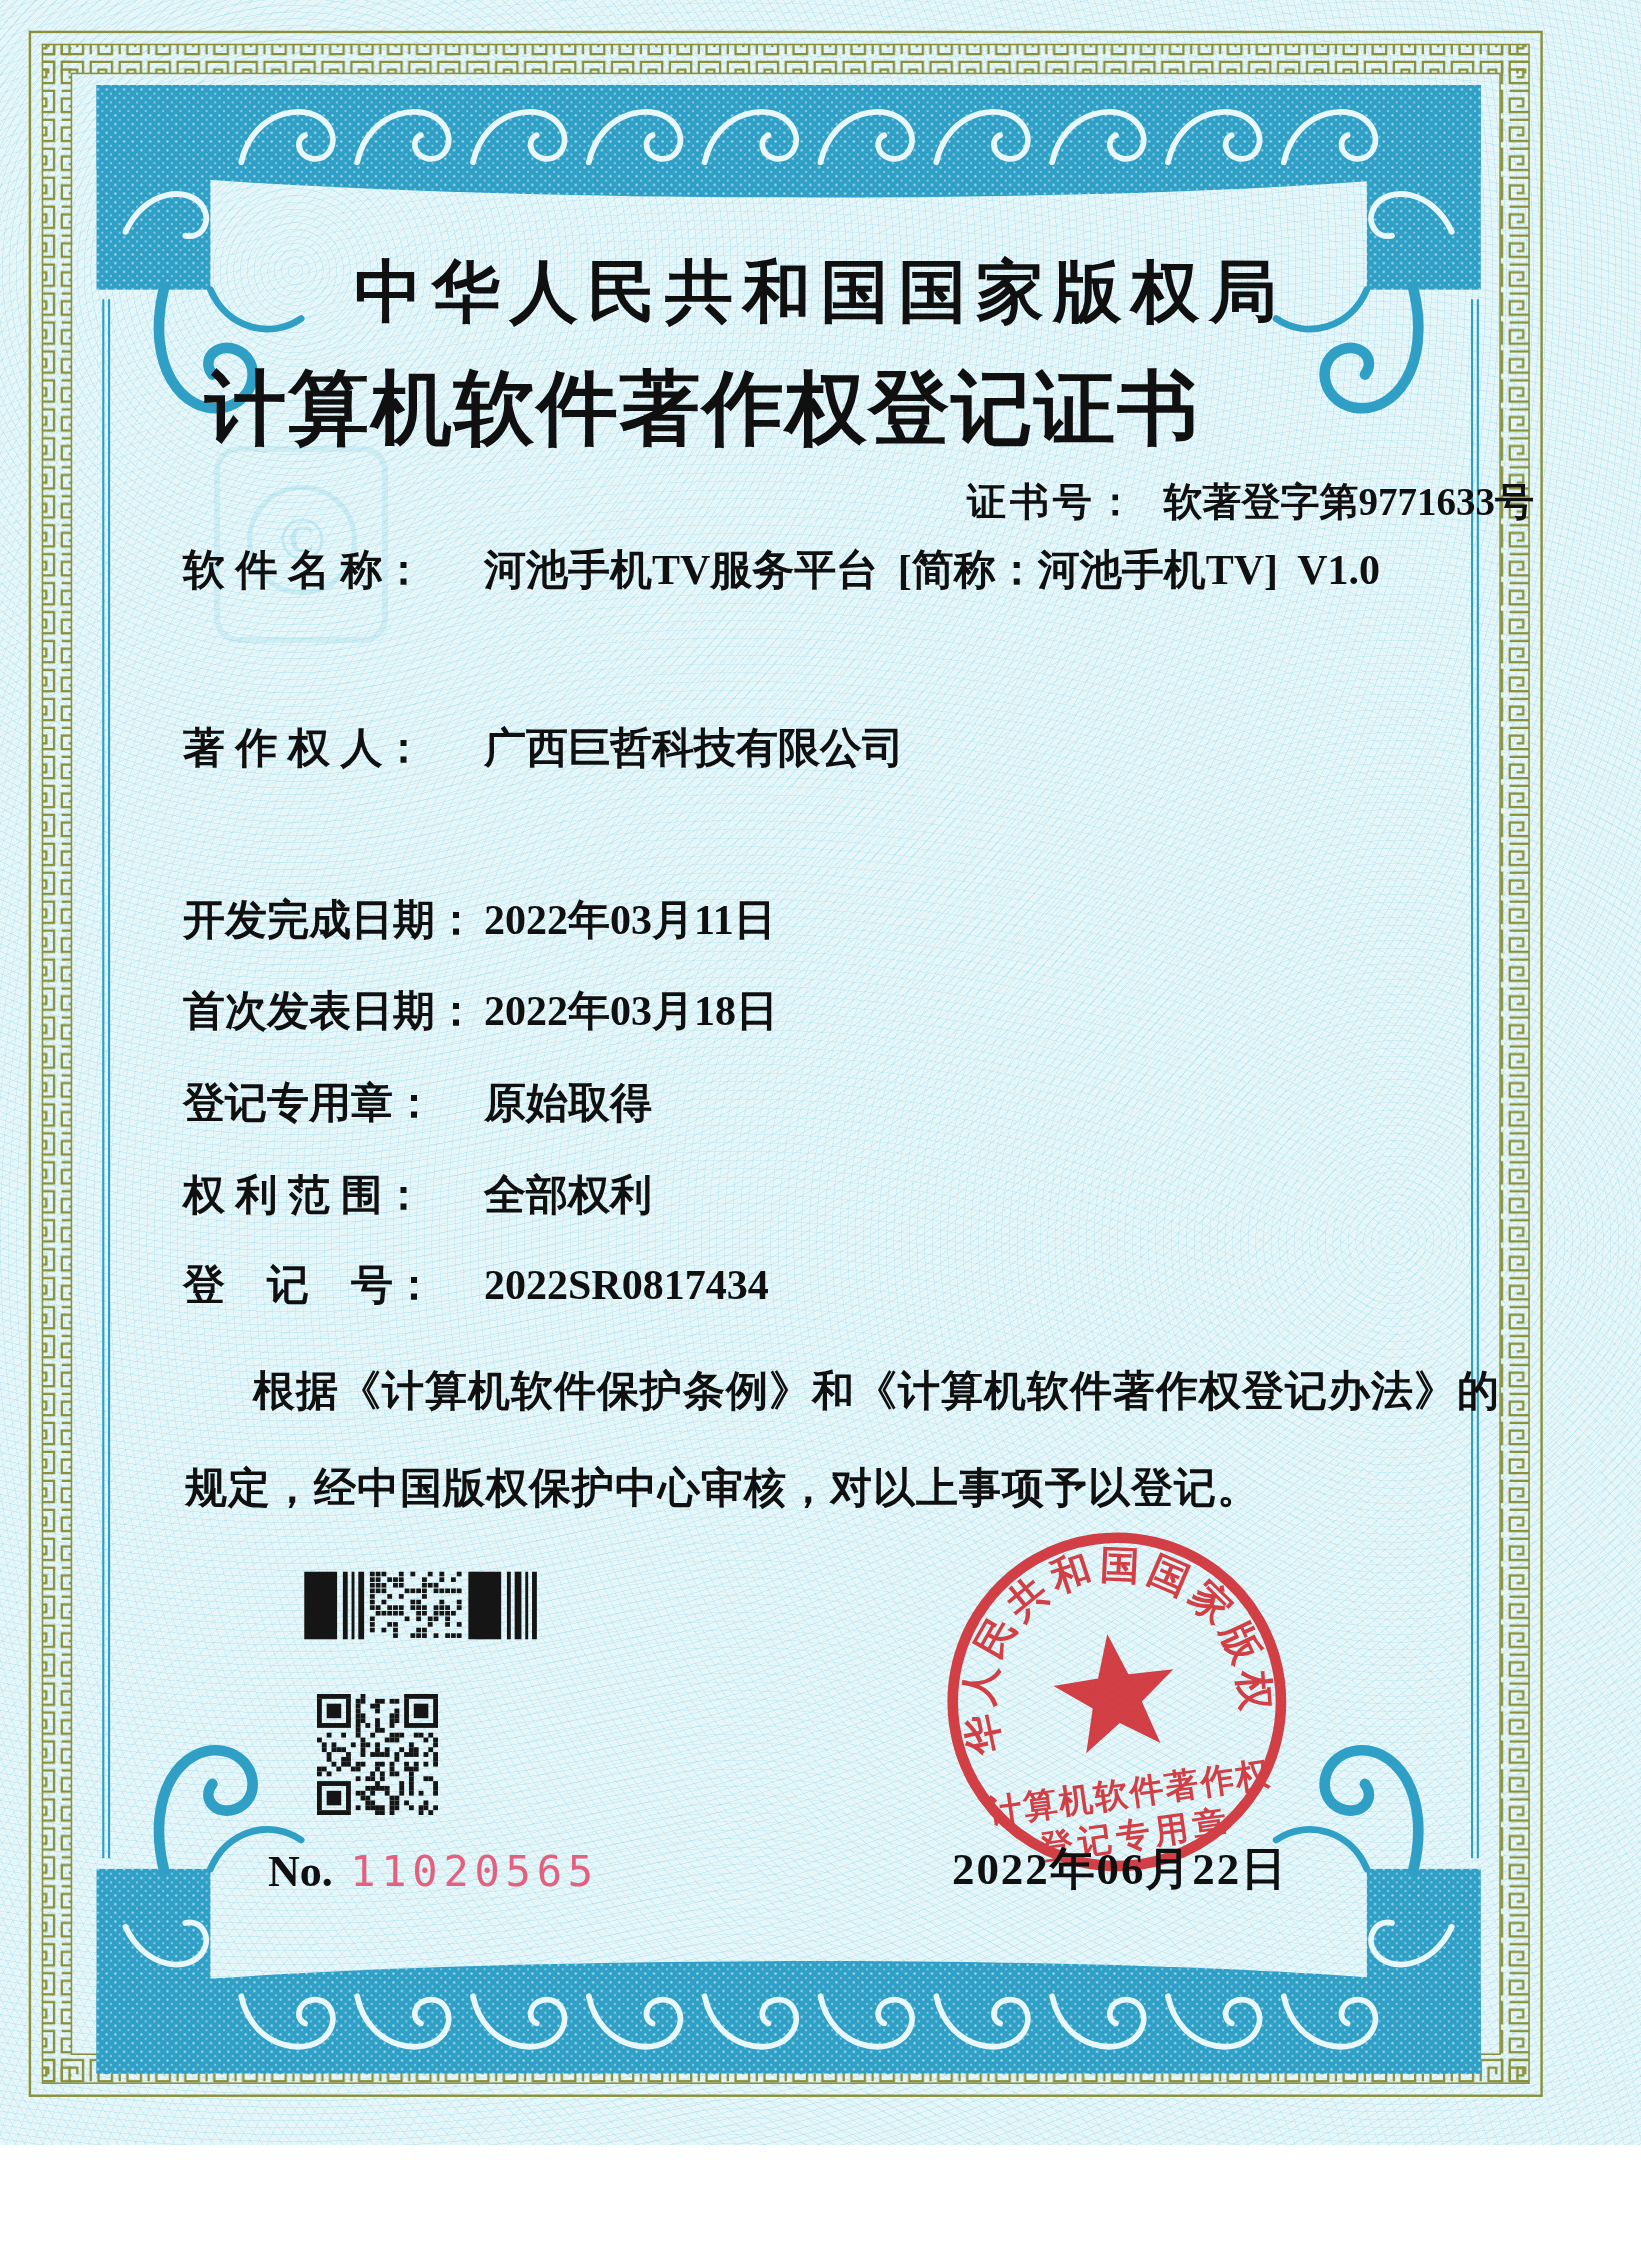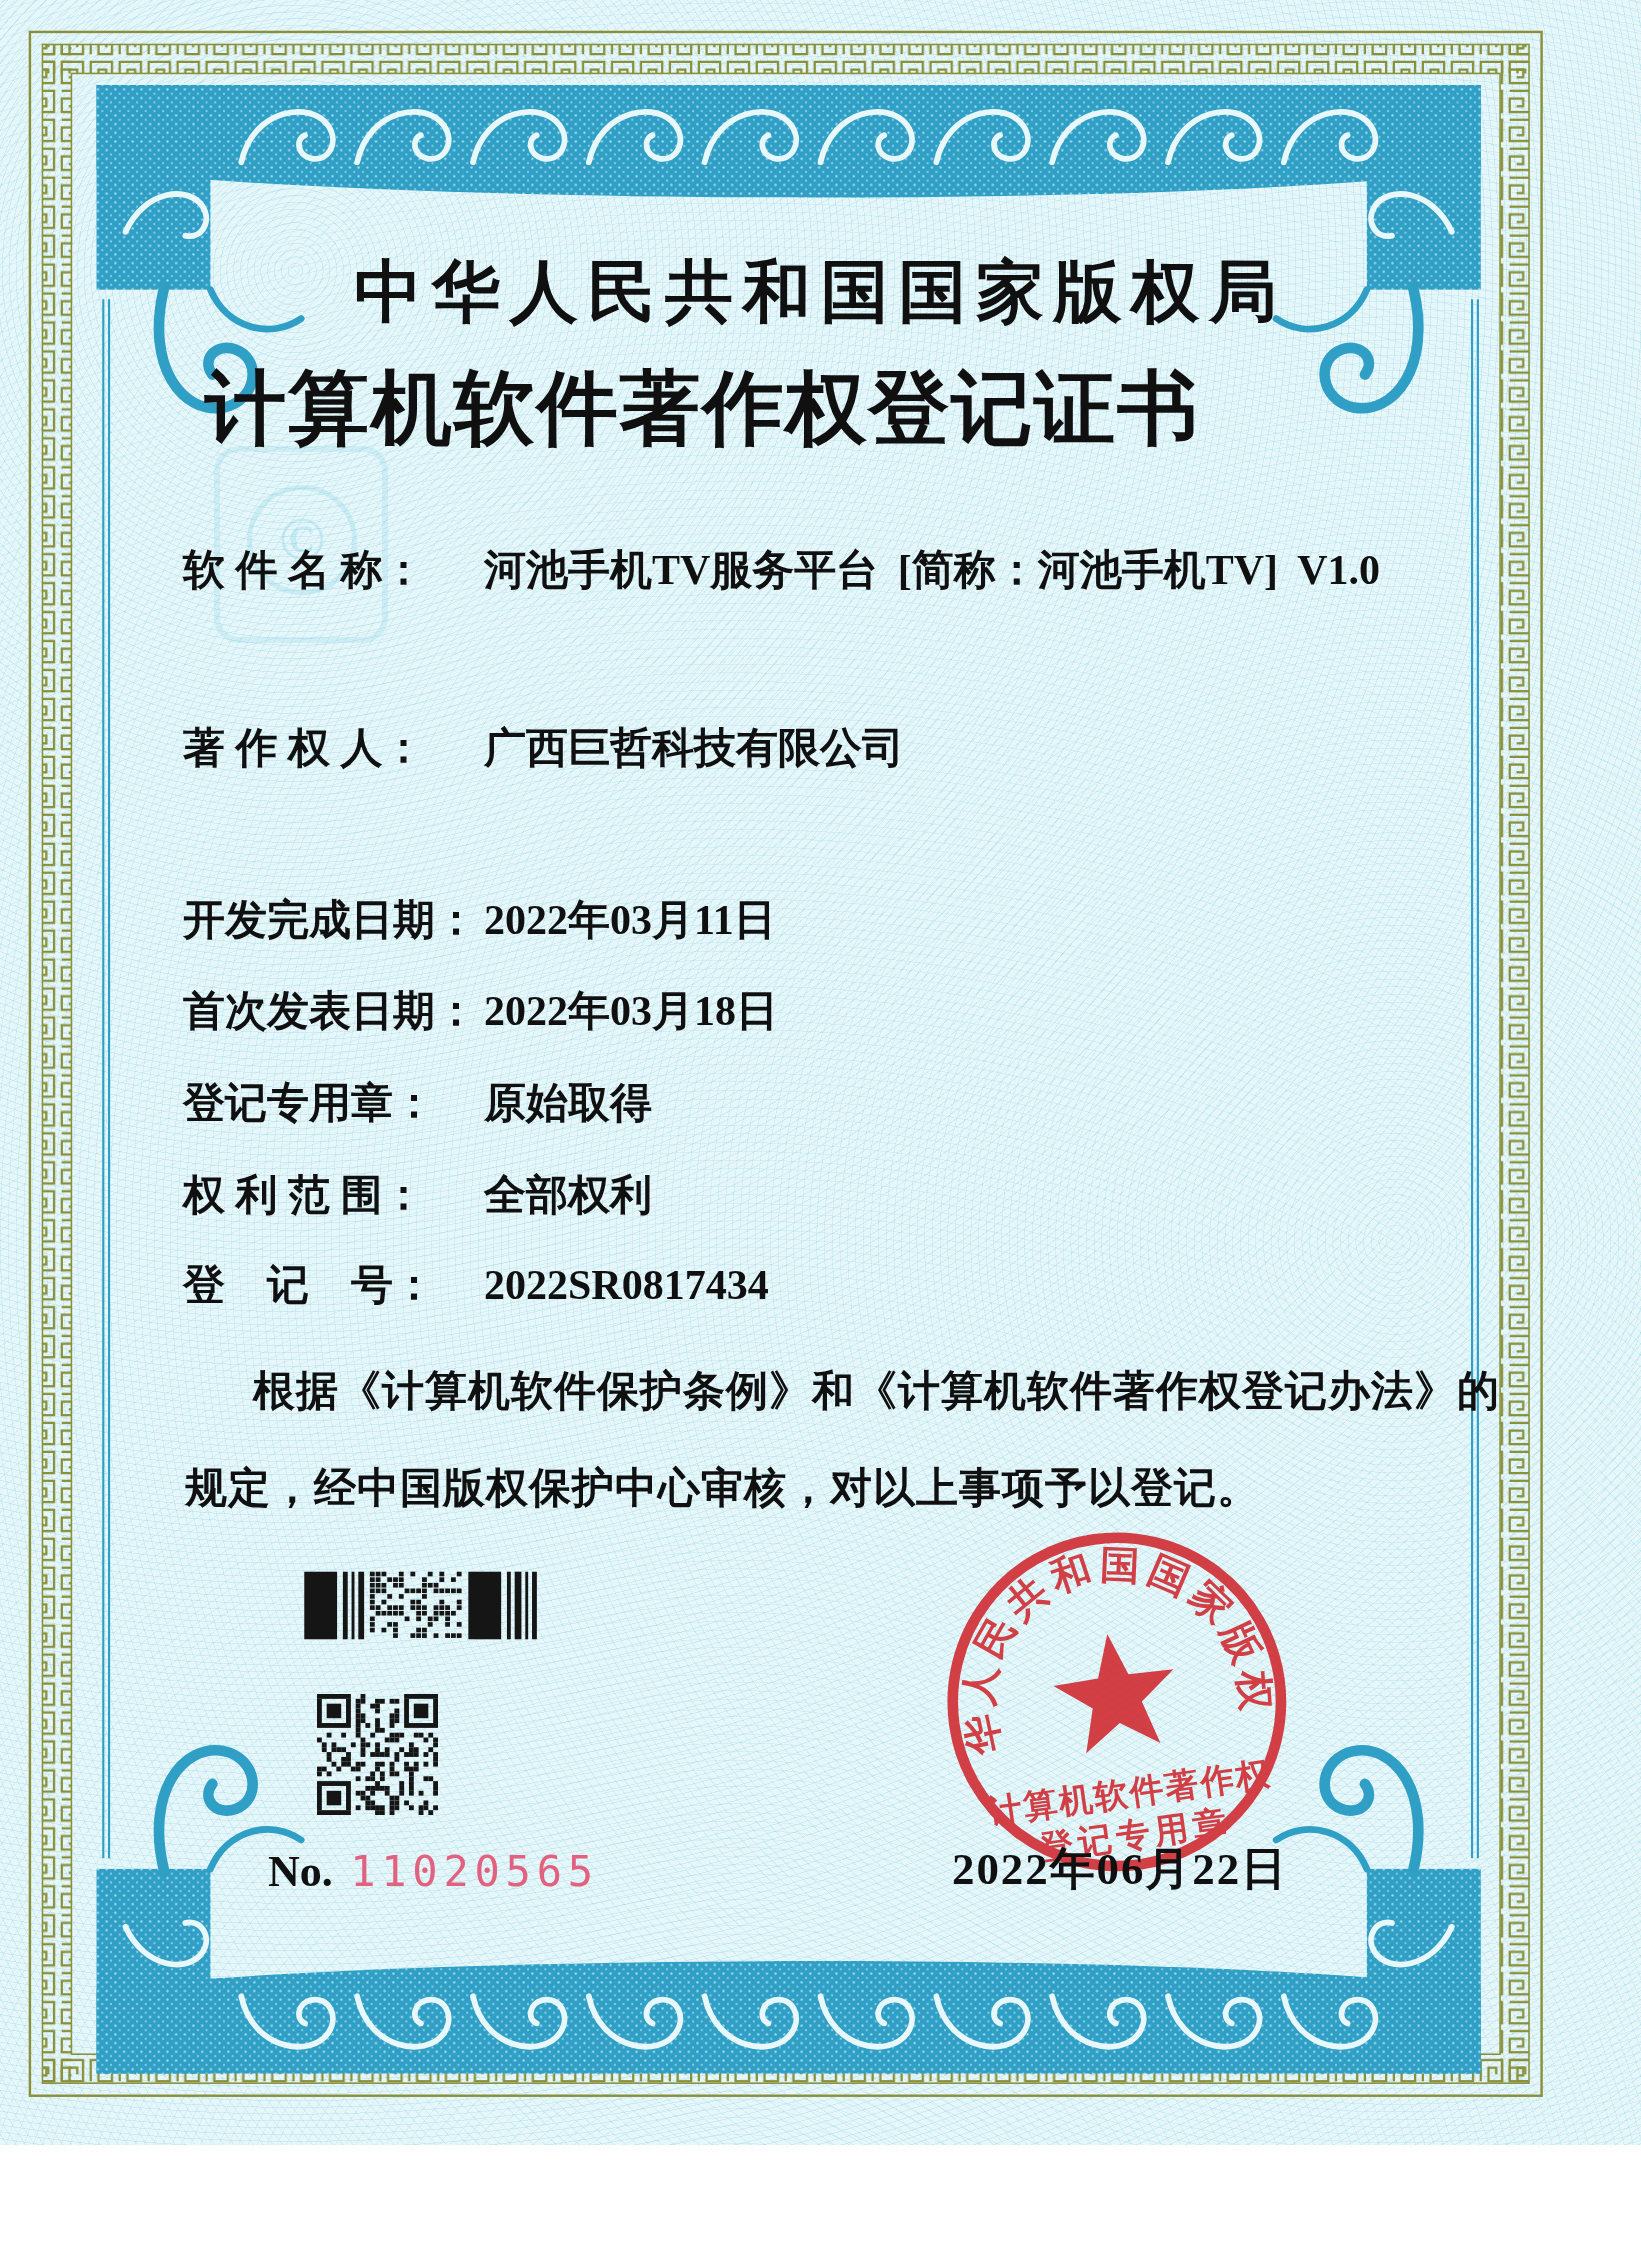--- a/index.html
+++ b/index.html
@@ -98,20 +98,23 @@
     <path d="M1525 310 V1925 M1531 310 V1925" stroke="#2f9fc6" stroke-width="2.2" fill="none"></path>
   </svg>
 
   <div class="watermark">
     <div class="c">©</div>
   </div>
 
   <div class="title1">中华人民共和国国家版权局</div>
   <div class="title2">计算机软件著作权登记证书</div>
 
+  <div class="certno">
+    <span class="lbl">证书号：</span><span>软著登字第9771633号</span>
+  </div>
 
   <div class="field" style="top:546px">
     <span class="flabel">软 件 名 称：</span>
     <span class="vlines">
       <span>河池手机TV服务平台</span>
       <span>[简称：河池手机TV]</span>
       <span>V1.0</span>
     </span>
   </div>
   <div class="field" style="top:724px">

